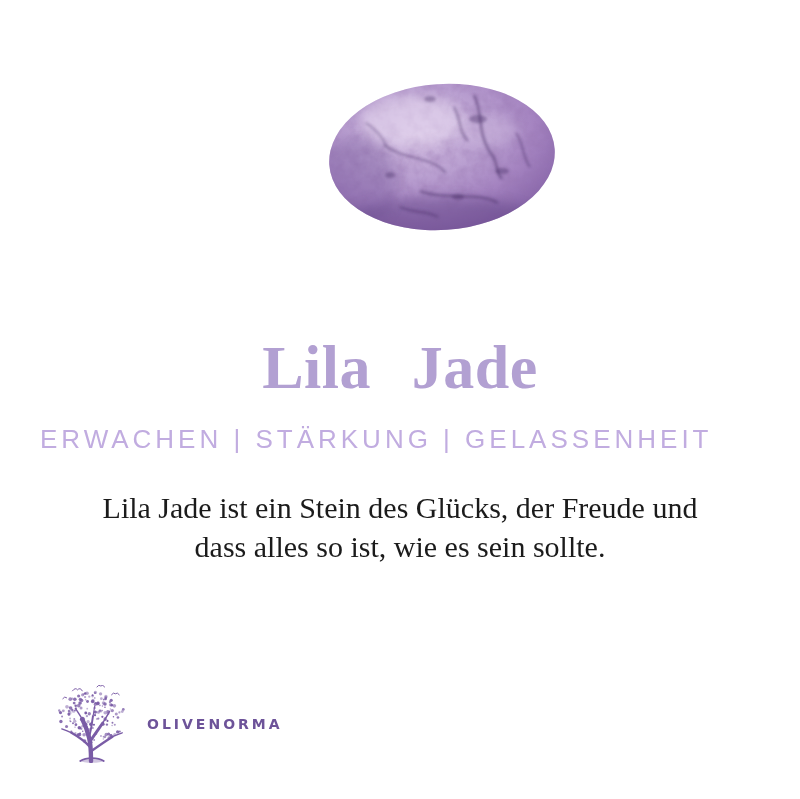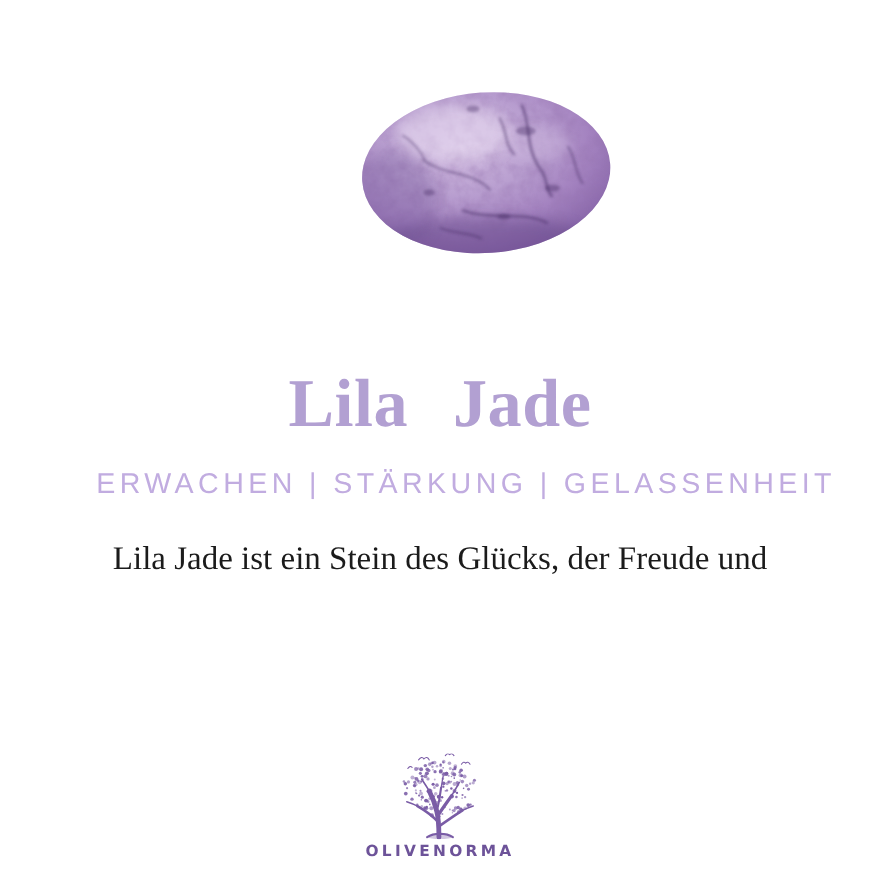--- a/index.html
+++ b/index.html
@@ -17,37 +17,37 @@
   .title{
     position:absolute;top:332px;left:0;width:100%;
     margin:0;text-align:center;
     font-family:"Liberation Serif", serif;
     font-weight:bold;font-size:62px;line-height:1.15;
     letter-spacing:0.5px;word-spacing:0.40em;
     color:var(--c-title,#b2a0d2);
   }
   .tagline{
     position:absolute;top:424px;left:0;width:100%;
-    text-align:right;
+    text-align:left;
     font-family:"Liberation Sans","DejaVu Sans",sans-serif;
     font-weight:300;font-size:26px;letter-spacing:4px;
     color:var(--c-tagline,#c1ace0);
     white-space:nowrap;
   }
   .description{
     position:absolute;top:488px;left:0;width:100%;
     text-align:center;
     font-family:"Liberation Serif", serif;
     font-size:30px;line-height:39px;
     color:var(--c-body_text,#1b1b1b);
   }
   .description .line{white-space:nowrap;}
   .brand{
     position:absolute;top:685px;left:0;width:100%;
-    display:flex;flex-direction:column;align-items:center;gap:3px;
+    display:flex;flex-direction:row;align-items:center;gap:3px;
   }
   .brand-name{
     font-family:"DejaVu Sans","Liberation Sans",sans-serif;
     font-weight:bold;font-size:14px;letter-spacing:3px;
     color:var(--c-brand,#6d5399);
   }
 </style>
 </head>
 <body>
 
@@ -105,20 +105,21 @@
       </g>
     </svg>
   </div>
 
   <h1 class="title">Lila Jade</h1>
 
   <div class="tagline">ERWACHEN | STÄRKUNG | GELASSENHEIT</div>
 
   <div class="description">
     <div class="line">Lila Jade ist ein Stein des Glücks, der Freude und</div>
+    <div class="line">dass alles so ist, wie es sein sollte.</div>
   </div>
 
   <div class="brand">
     <svg width="104" height="78" viewBox="0 0 100 80">
       <g stroke="#7a5ca6" fill="none" stroke-linecap="round">
         <path d="M49,78 C49,70 49,62 47,54 C45,46 43,41 40,35" stroke-width="4.5"></path>
         <path d="M48,58 C53,50 57,45 61,39" stroke-width="3"></path>
         <path d="M48.5,64 C42,57 36,53 29,49" stroke-width="2.5"></path>
         <path d="M49,68 C56,63 63,58 71,53" stroke-width="2.5"></path>
         <path d="M40,35 C37,30 35,27 33,24" stroke-width="1.5"></path>

